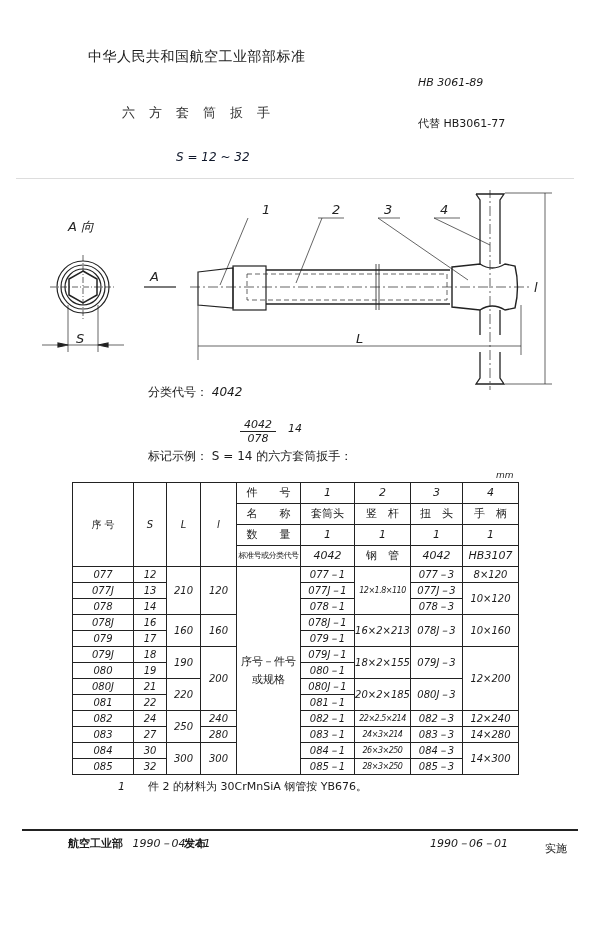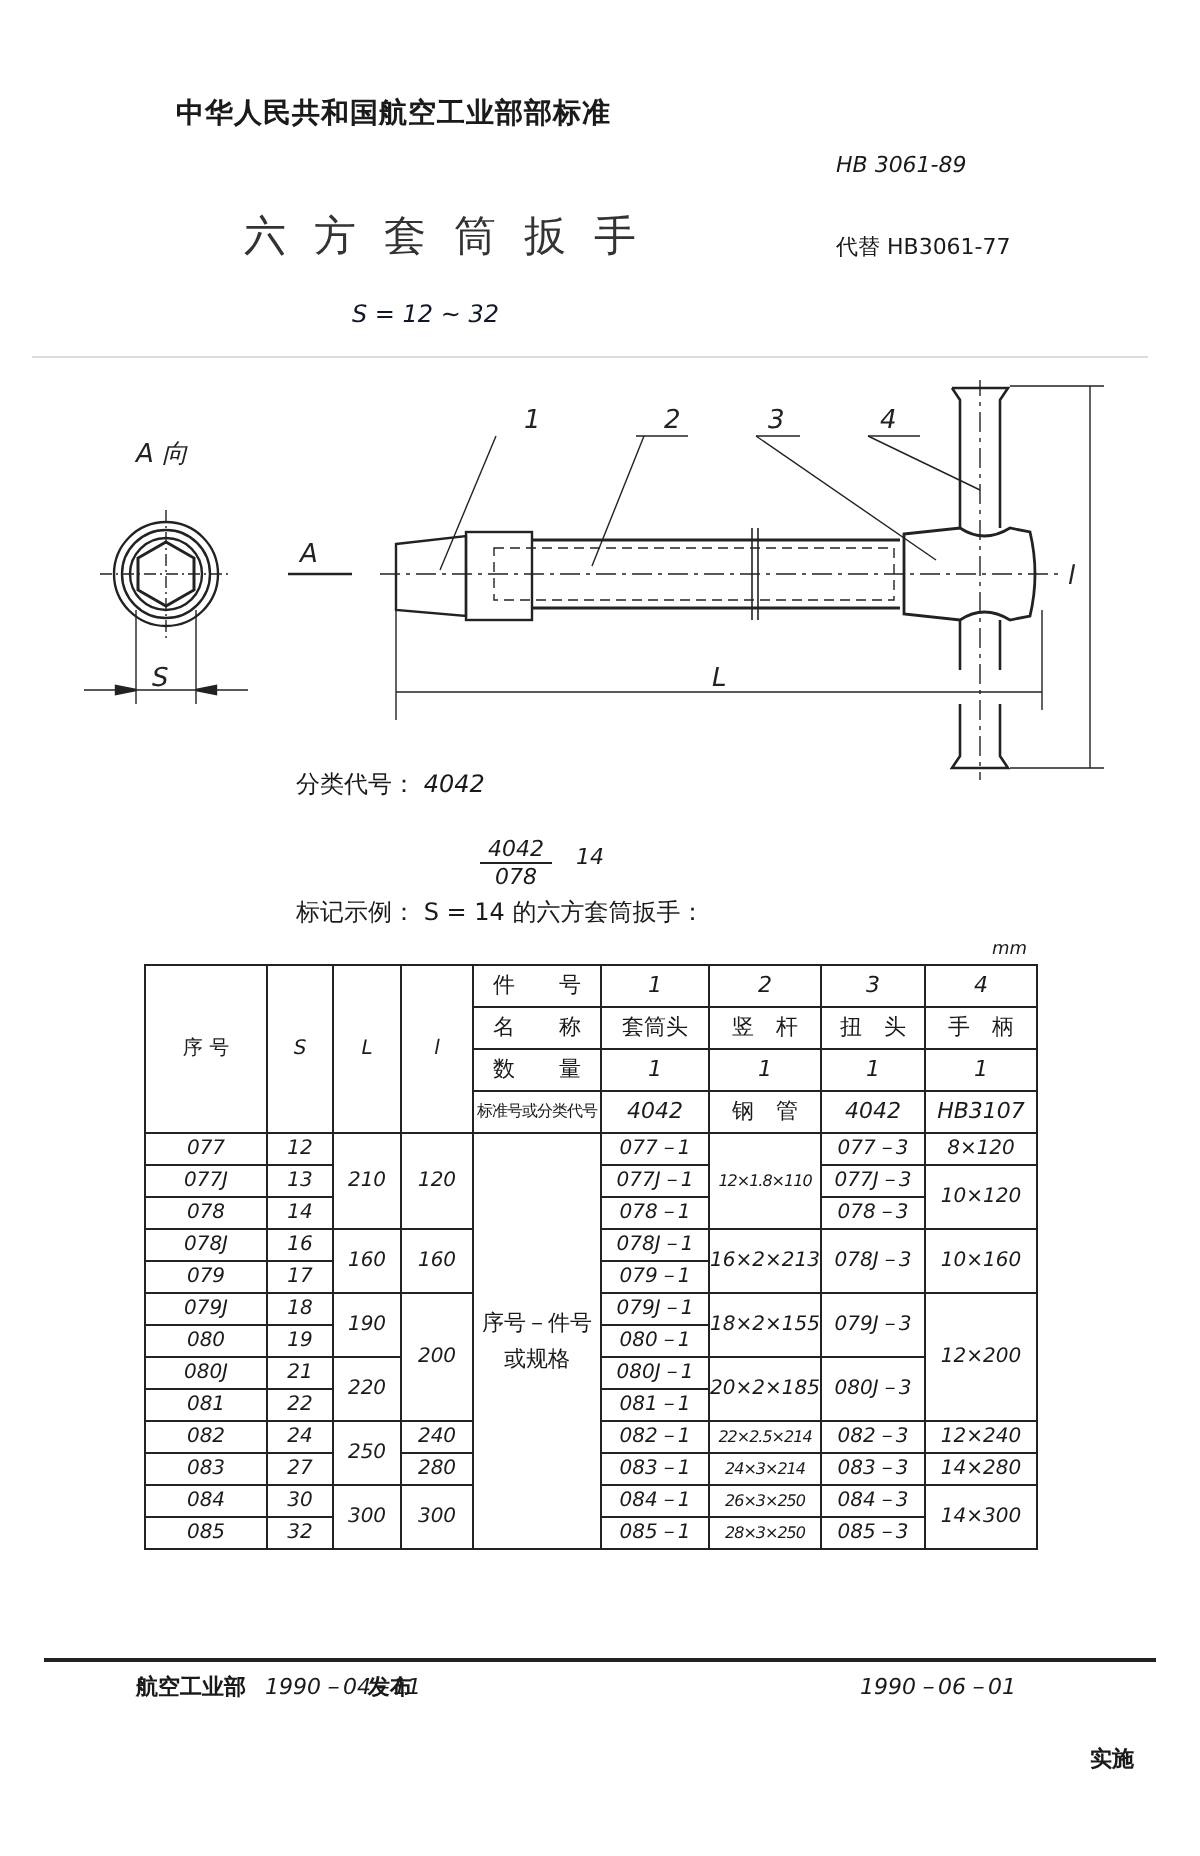--- a/index.html
+++ b/index.html
@@ -1,22 +1,22 @@
 <!DOCTYPE html>
 <html><head>
 <meta charset="utf-8">
 <style>
   html, body { margin:0; padding:0; background:#ffffff; }
   body { width:600px; height:928px; position:relative; overflow:hidden;
          font-family:"DejaVu Sans", sans-serif; color:#1a1a1a; }
   .abs { position:absolute; }
   .hw { font-family:"DejaVu Sans", sans-serif; font-style:italic; }
-  .org { left:88px; top:48px; font-size:14px; font-weight:bold; letter-spacing:0.5px; }
+  .org { left:88px; top:48px; font-size:14px; font-weight:normal; letter-spacing:0.5px; }
   .std { left:418px; top:76px; font-size:11px; font-style:italic;text-align:right; }
-  .title { left:122px; top:104px; font-size:21px; letter-spacing:14px; color:#333; }
+  .title { left:122px; top:104px; font-size:13px; letter-spacing:14px; color:#333; }
   .repl { left:418px; top:116px; font-size:11px; }
   .range { left:176px; top:150px; font-size:12px; font-style:italic; color:#0f172a; }
   .hr-top { left:16px; top:178px; width:558px; height:1px; background:#ddd; }
   .drawing { left:0; top:190px; width:600px; height:200px; }
   .cls { left:148px; top:384px; font-size:12px; }
   .mark { left:148px; top:400px; font-size:12px;margin-top:48px; }
   .frac { left:240px; top:418px; font-size:11px; font-style:italic; text-align:center; }
   .frac .num { border-bottom:1px solid #222; padding:0 4px; }
   .frac-val { left:288px; top:422px; font-size:11px; font-style:italic; }
   .unit { left:496px; top:470px; font-size:9px; font-style:italic; }
@@ -26,21 +26,21 @@
                   line-height:14px; overflow:hidden; white-space:nowrap; }
   table.spec td.hd { height:20px; font-size:11px; }
   table.spec td.it { font-style:italic; }
   table.spec td.sm { font-size:8px; letter-spacing:-0.5px; }
   .notes { left:118px; top:778px; font-size:11px; line-height:18px; }
   .notes .n { display:inline-block; width:30px; font-style:italic; }
   .hr-bot { left:22px; top:829px; width:556px; height:2px; background:#222; }
   .foot-l { left:28px; top:836px; font-size:11px;padding-left:40px; }
   .foot-r { left:430px; top:836px; font-size:11px; }
   .foot-pub { left:184px; top:836px; font-size:11px; font-weight:bold; }
-  .foot-impl { left:545px; top:872px; font-size:11px; font-weight:bold; }
+  .foot-impl { left:545px; top:841px; font-size:11px; font-weight:normal; }
 </style>
 </head>
 <body>
 
 <div class="abs org">中华人民共和国航空工业部部标准</div>
 <div class="abs std">HB 3061-89</div>
 <div class="abs title">六方套筒扳手</div>
 <div class="abs repl">代替 HB3061-77</div>
 <div class="abs range">S = 12 ~ 32</div>
 <div class="abs hr-top"></div>
@@ -287,20 +287,23 @@
     <td class="it">085</td>
     <td class="it">32</td>
     <td class="it">085－1</td>
     <td class="it sm">28×3×250</td>
     <td class="it">085－3</td>
   </tr>
 </tbody>
   </table>
 
 <div class="abs notes">
+  <div>
+    <span class="n">1</span><span>件 2 的材料为 30CrMnSiA 钢管按 YB676。</span>
+  </div>
 </div>
 
 <div class="abs hr-bot"></div>
 <div class="abs foot-l">
   <span style="font-weight:bold">航空工业部</span>
   <span class="hw" style="margin-left:6px">1990－04－11</span>
 </div>
 <div class="abs foot-pub">发布</div>
 <div class="abs foot-r hw">1990－06－01</div>
 <div class="abs foot-impl">实施</div>

